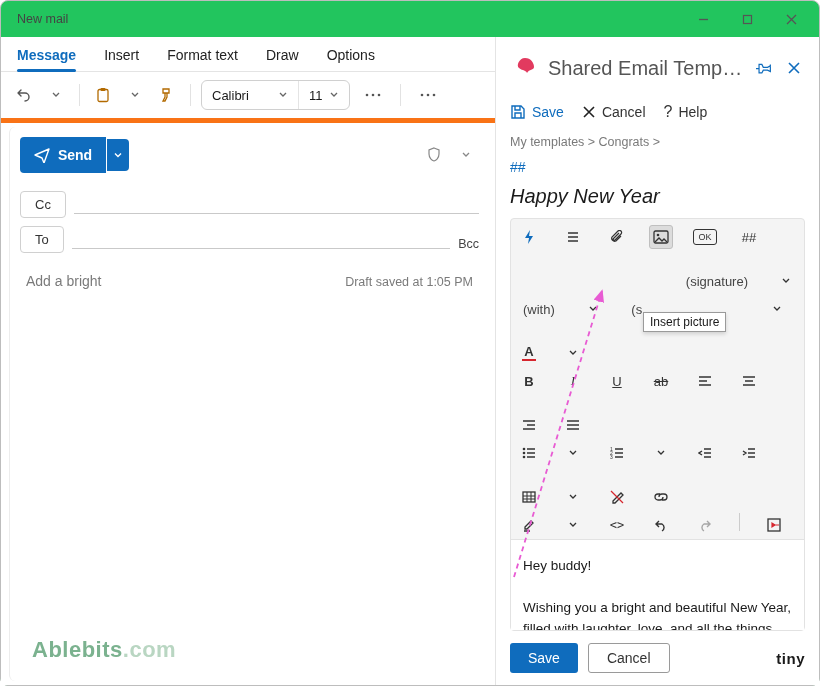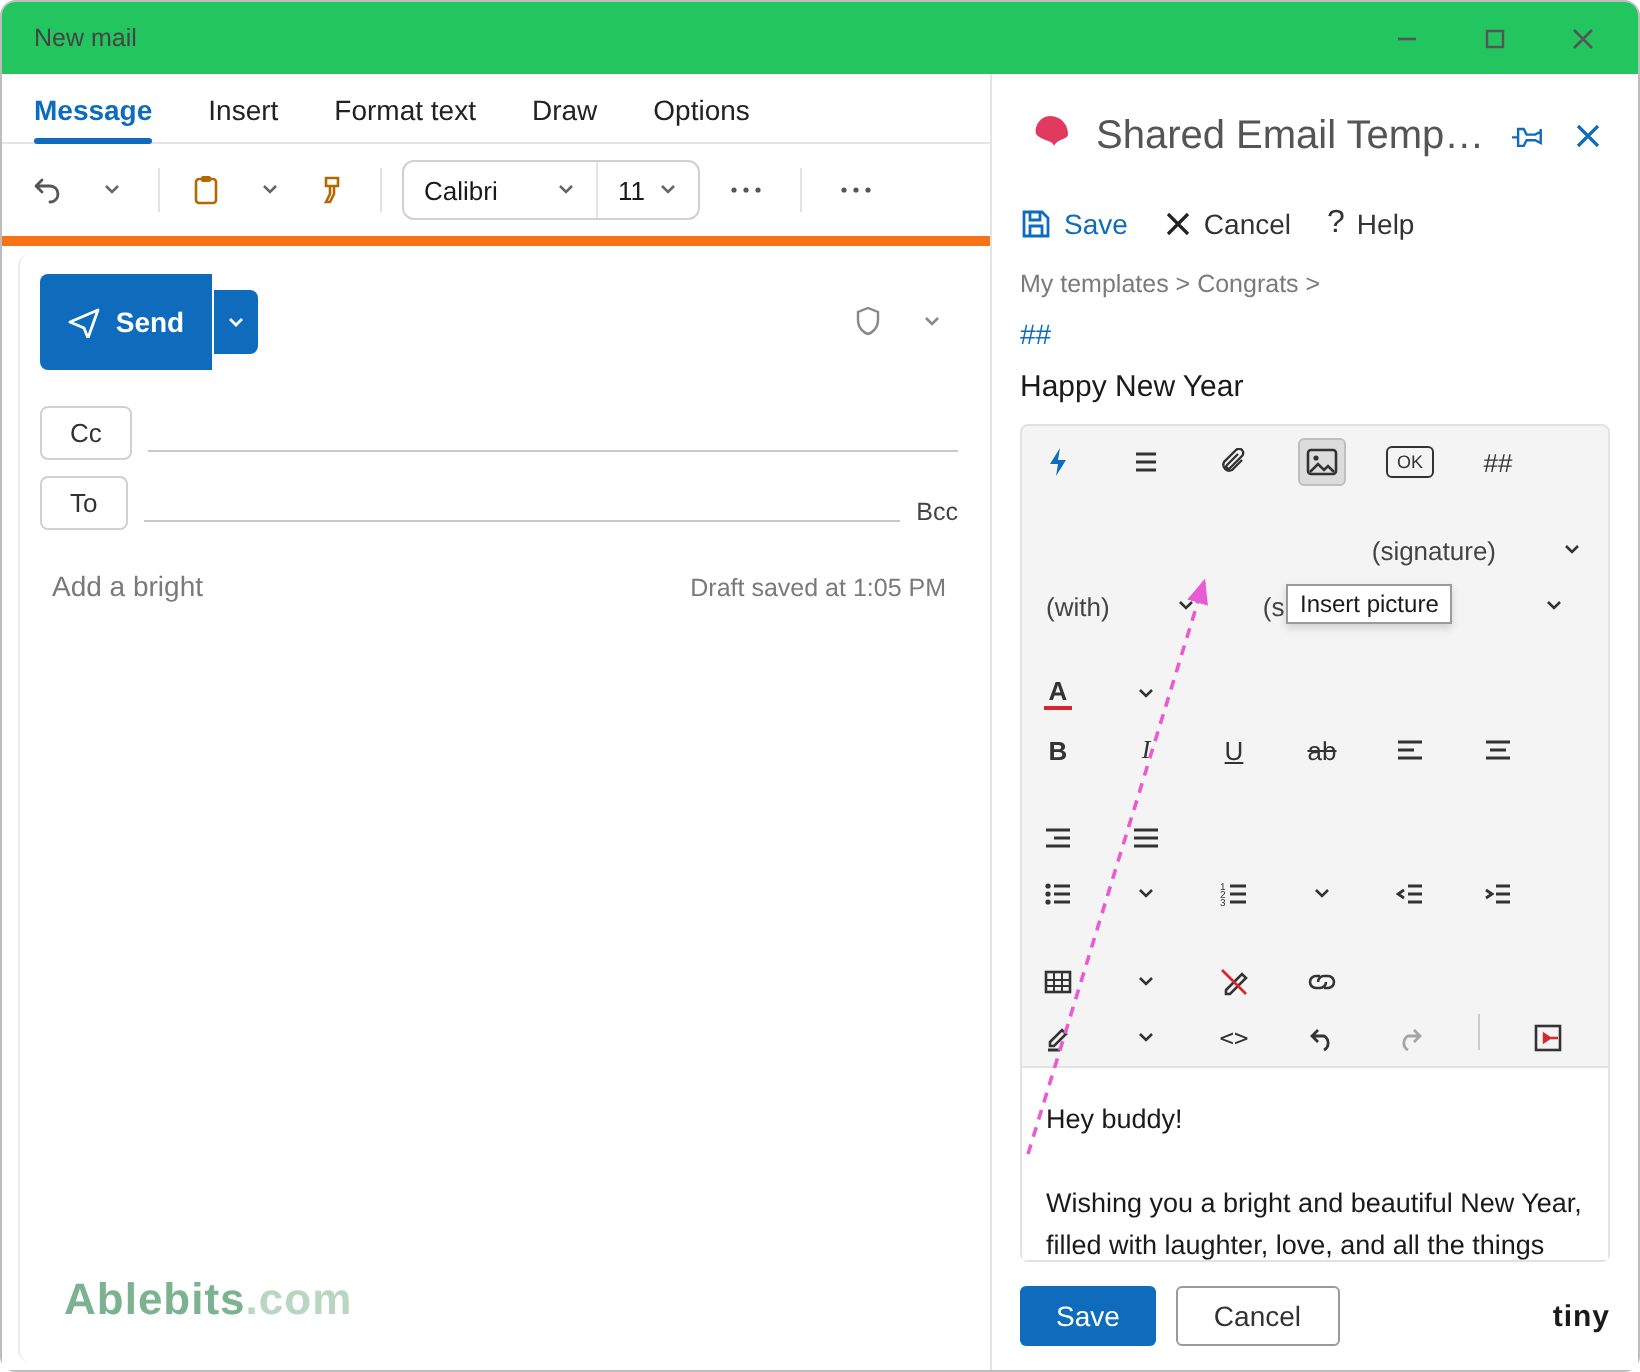--- a/index.html
+++ b/index.html
@@ -98,21 +98,21 @@
     position: relative;
     flex: 1;
     background: #fff;
     border-left: 1px solid #ececec;
     border-radius: 6px;
     margin: 4px 4px 4px 8px;
   }
   .send-row { display: flex; align-items: center; gap: 6px; margin-bottom: 8px; }
   .send-btn {
     background: #0F6CBD; color: #fff; border: none;
-    height: 48px; width: 86px; border-radius: 4px 0 0 4px;
+    height: 36px; width: 86px; border-radius: 4px 0 0 4px;
     display: flex; align-items: center; justify-content: center;
     gap: 8px; font-size: 14px; font-weight: 600;
   }
   .send-drop {
     background: #0F6CBD; color: #fff; border: none;
     height: 32px; width: 22px; border-radius: 0 4px 4px 0;
     display: flex; align-items: center; justify-content: center;
     margin-left: -5px;
   }
   .send-row .spacer { flex:1; }
@@ -171,21 +171,21 @@
 
   .r-actions {
     display:flex; gap:18px; align-items:center;
     margin-top: 20px; font-size: 14px;
   }
   .r-action { display:flex; align-items:center; gap:6px; color:#333; }
   .r-action.save { color:#0F6CBD; }
 
   .crumbs { margin-top: 14px; color:#7a7a7a; font-size: 12.5px; }
   .hash { color:#0F6CBD; margin-top: 10px; font-size: 14px; }
-  .tpl-title { font-size: 15px; margin-top: 10px; }
+  .tpl-title { font-size: 20px; margin-top: 10px; font-style: italic; }
 
   .editor {
     margin-top: 10px;
     border: 1px solid #e2e2e2;
     border-radius: 4px;
     background: #f4f4f4;
     display:flex; flex-direction: column;
     flex: 1;
     min-height: 0;
   }
@@ -210,20 +210,21 @@
   .ebtn.italic { font-style: italic; font-family: Georgia, serif; }
   .ebtn.underline { text-decoration: underline; }
   .ebtn.strike { text-decoration: line-through; }
   .chev { width:16px; }
   .tooltip {
     position:absolute;
     background:#fff; border:1px solid #9a9a9a;
     font-size:12px; padding:2px 6px; white-space:nowrap;
     z-index: 5;
     box-shadow: 0 2px 4px rgba(0,0,0,.15);
+    margin-top: 14px;
   }
   .ed-row.row2 { position: relative; }
 
   .ed-content {
     background:#fff; border-top:1px solid #e2e2e2;
     flex:1; padding: 16px 12px;
     font-size: 13.5px; line-height: 1.55;
     overflow: hidden;
     position: relative;
   }

